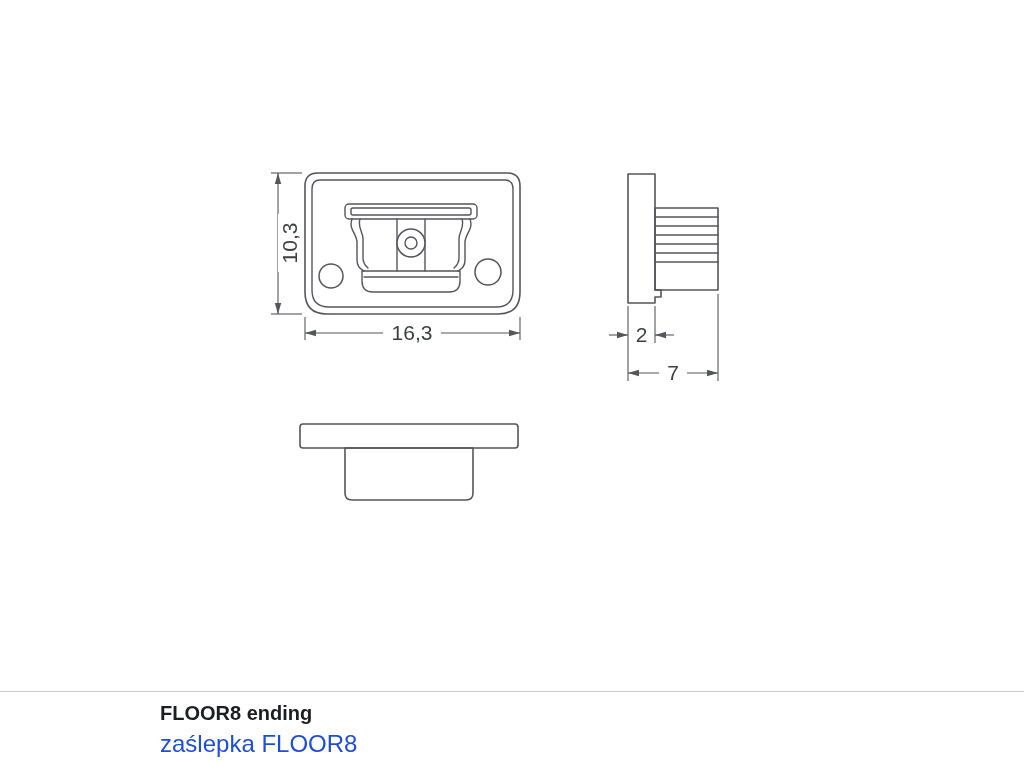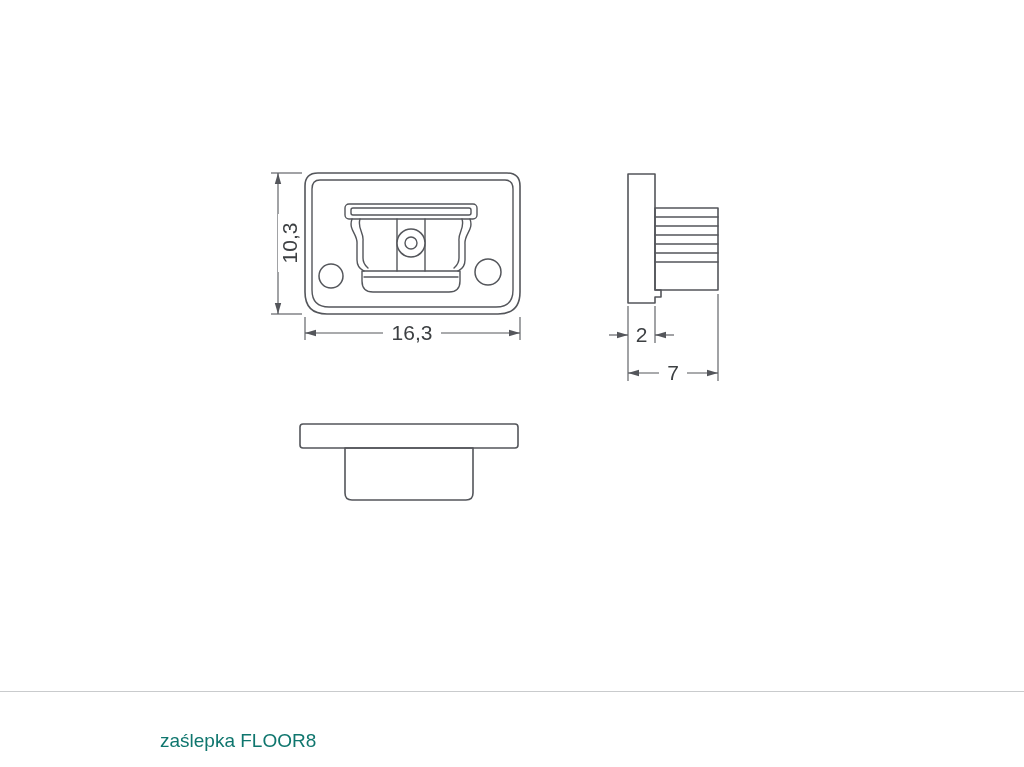--- a/index.html
+++ b/index.html
@@ -13,21 +13,21 @@
   svg{position:absolute;left:0;top:0;}
   .outline{fill:none;stroke:#54565b;stroke-width:1.6;stroke-linejoin:round;stroke-linecap:round;}
   .detail{fill:none;stroke:#54565b;stroke-width:1.4;stroke-linejoin:round;stroke-linecap:round;}
   .boss{fill:#ffffff;stroke:#54565b;stroke-width:1.5;}
   .dim{stroke:#54565b;stroke-width:1.1;fill:none;}
   .arrow{fill:#54565b;stroke:none;}
   .dimlabel{font-family:"Liberation Sans",sans-serif;font-size:21px;fill:#3d4043;}
   .labelbg{fill:#ffffff;}
   .rule{position:absolute;left:0;top:691px;width:1024px;height:1px;background:#c9cbcd;}
   .title{position:absolute;left:160px;top:702px;font-size:20px;font-weight:bold;color:#1c1e21;}
-  .subtitle{position:absolute;left:160px;top:730px;font-size:19px;color:#0f766e;}
+  .subtitle{position:absolute;left:160px;top:730px;font-size:24px;color:#1d4ed8;}
 </style>
 </head>
 <body>
 
 <div class="canvas">
 
   <svg width="1024" height="767" viewBox="0 0 1024 767">
 
     <g>
 
@@ -114,15 +114,16 @@
       <text class="dimlabel" text-anchor="middle" x="673" y="380">7</text>
     </g>
 
     <g>
       <rect class="outline" x="300" y="424" width="218" height="24" rx="3"></rect>
       <path class="outline" d="M345,448 L473,448 L473,493 Q473,500 466,500 L352,500 Q345,500 345,493 Z"></path>
     </g>
   </svg>
 
   <div class="rule"></div>
+  <div class="title">FLOOR8 ending</div>
   <div class="subtitle">zaślepka FLOOR8</div>
 
 </div>
 
 </body></html>

